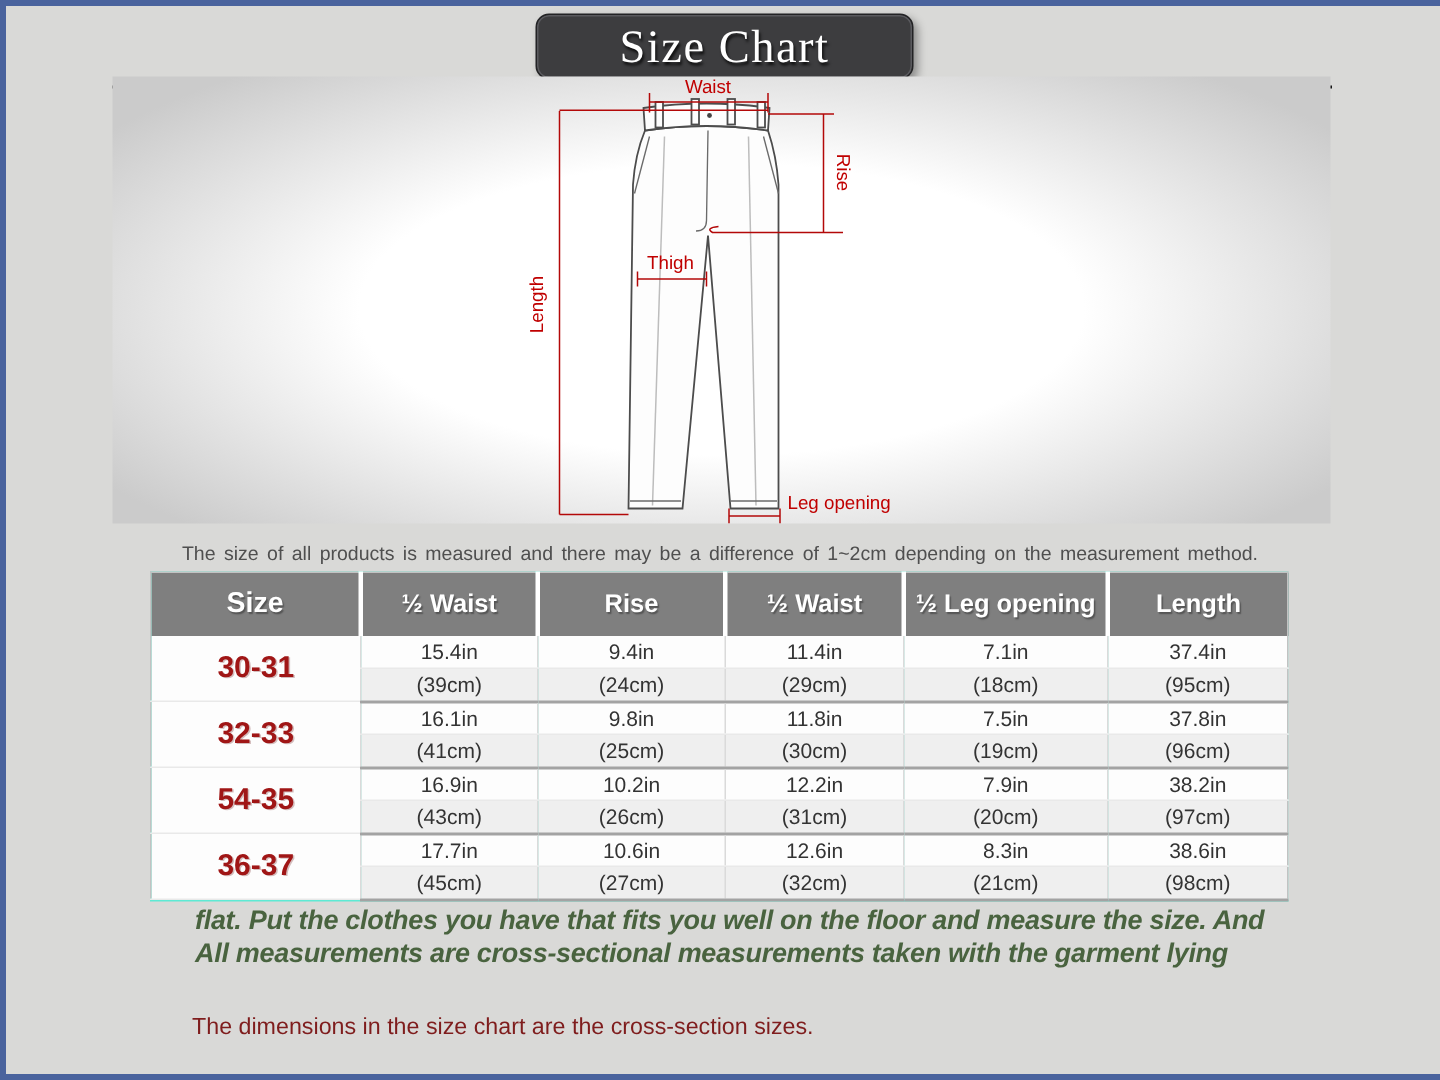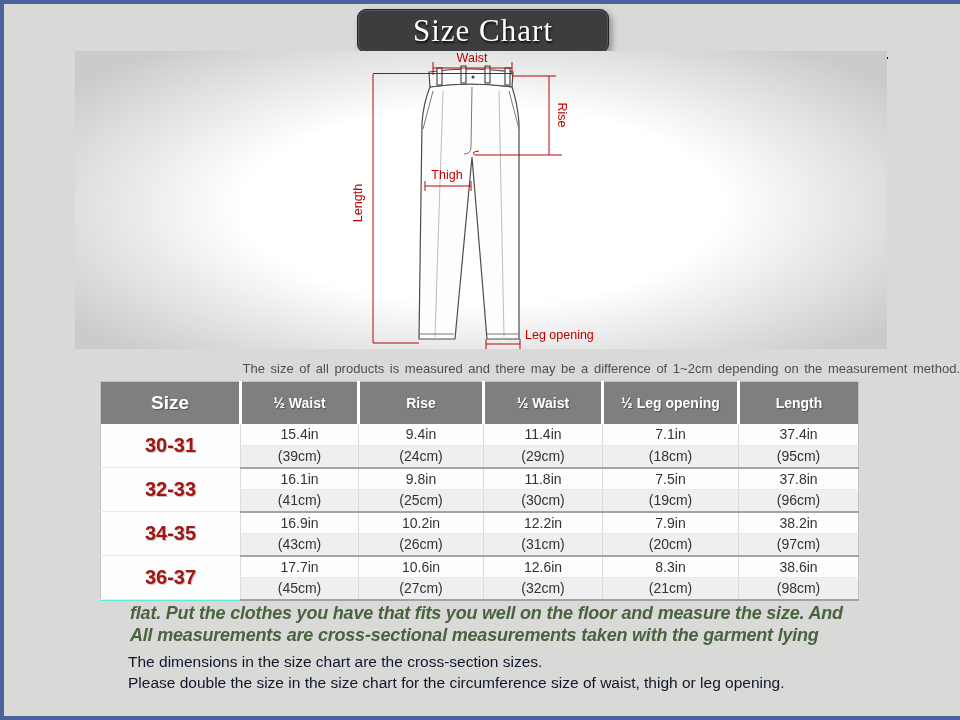--- a/index.html
+++ b/index.html
@@ -29,31 +29,31 @@
     background:radial-gradient(ellipse 62% 68% at 50% 52%, #ffffff 48%, #cbcbcb 100%);
   }
   .diagram svg { display:block; width:812px; height:298px; }
   .ann  { stroke:#b30808; stroke-width:1; fill:none; }
   .lbl  { fill:#c00000; font-family:"Liberation Sans", sans-serif; font-size:12.5px; }
   .pant { fill:#fdfdfd; stroke:#4c4c4c; stroke-width:1.2; }
   .pant-thin { fill:none; stroke:#6a6a6a; stroke-width:0.9; }
   .crease { fill:none; stroke:#bdbdbd; stroke-width:1; }
 
   .note {
-    position:absolute; left:0; top:361px; width:960px; text-align:right;
+    position:absolute; left:0; top:361px; width:960px; text-align:center;
     font-size:13px; color:#4f4f4f; word-spacing:2px;
   }
 
   table.size-table {
     position:absolute; left:100px; top:381px; width:758px;
     border-collapse:collapse; table-layout:fixed;
     border:1px solid #c2c2c2; background:#5eead4;
   }
   .size-table thead th {
-    background:#7f7f7f; color:#ffffff; font-weight:bold; font-size:14px;
+    background:#7f7f7f; color:#ffffff; font-weight:bold; font-size:17px;
     height:42px; border-left:3px solid #ffffff;
     text-shadow:1px 1px 1px rgba(0,0,0,0.35);
   }
   .size-table thead th.first { border-left:none; font-size:19px; }
   .size-table tbody td {
     text-align:center; font-size:14px; color:#333333; height:22px;
     border-left:1px solid #dadada;
   }
   .size-table tr.in-row td { background:#fdfdfd; border-bottom:1px solid #e9e9e9; }
   .size-table tr.cm-row td { background:#efefef; border-bottom:2px solid #a3a3a3;margin-top:12px; }
@@ -62,22 +62,22 @@
     color:#a01616; font-size:20px; font-weight:bold; border-left:none;
     border-bottom:2px solid #a3a3a3; text-shadow:1px 1px 0 rgba(90,0,0,0.25);margin-left:40px;
   }
 
   .green-note {
     position:absolute; left:130px; top:603px;
     font-size:18px; font-style:italic; font-weight:bold; color:#49633f;
     line-height:21.5px; letter-spacing:-0.2px;
   }
   .red-note {
-    position:absolute; left:128px; top:652px;
-    font-size:15.5px; color:#0f172a; line-height:20.5px;
+    position:absolute; left:128px; top:675px;
+    font-size:15.5px; color:#7f1d1d; line-height:20.5px;
   }
 </style>
 </head>
 <body>
 
 <div class="page">
   <div class="frame-top"></div>
   <div class="frame-left"></div>
   <div class="frame-bottom"></div>
 
@@ -180,21 +180,21 @@
         <td>37.8in</td>
       </tr>
       <tr class="cm-row">
         <td>(41cm)</td>
         <td>(25cm)</td>
         <td>(30cm)</td>
         <td>(19cm)</td>
         <td>(96cm)</td>
       </tr>
       <tr class="in-row">
-        <td class="size-cell" rowspan="2">34-35</td>
+        <td class="size-cell" rowspan="2">54-35</td>
         <td>16.9in</td>
         <td>10.2in</td>
         <td>12.2in</td>
         <td>7.9in</td>
         <td>38.2in</td>
       </tr>
       <tr class="cm-row">
         <td>(43cm)</td>
         <td>(26cm)</td>
         <td>(31cm)</td>
@@ -219,15 +219,14 @@
     </tbody>
   </table>
 
   <div class="green-note">
     <div>flat. Put the clothes you have that fits you well on the floor and measure the size. And</div>
     <div>All measurements are cross-sectional measurements taken with the garment lying</div>
   </div>
 
   <div class="red-note">
     <div>The dimensions in the size chart are the cross-section sizes.</div>
-    <div>Please double the size in the size chart for the circumference size of waist, thigh or leg opening.</div>
   </div>
 </div>
 
 </body></html>

